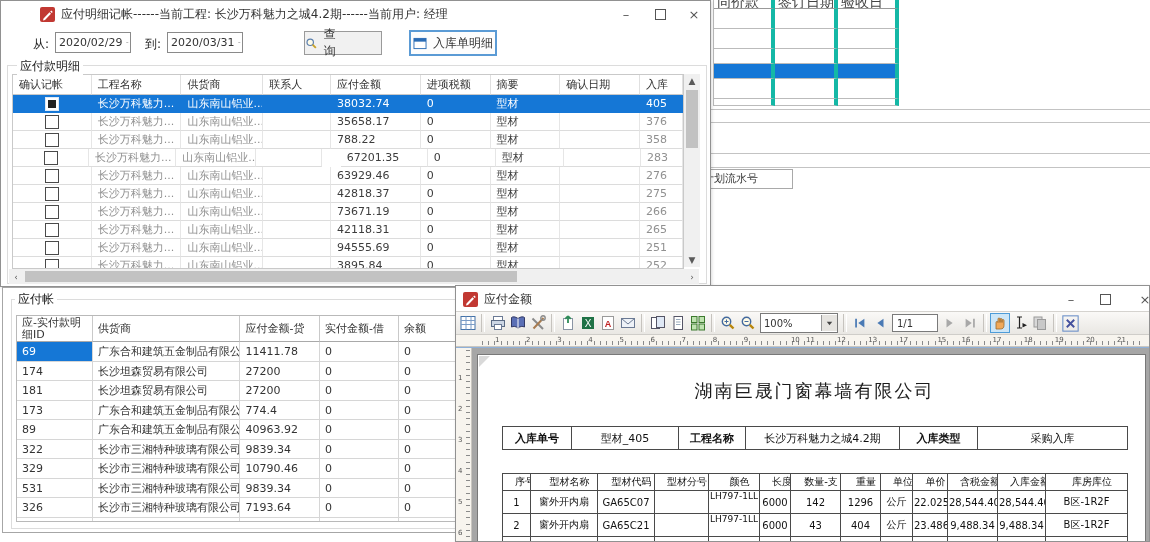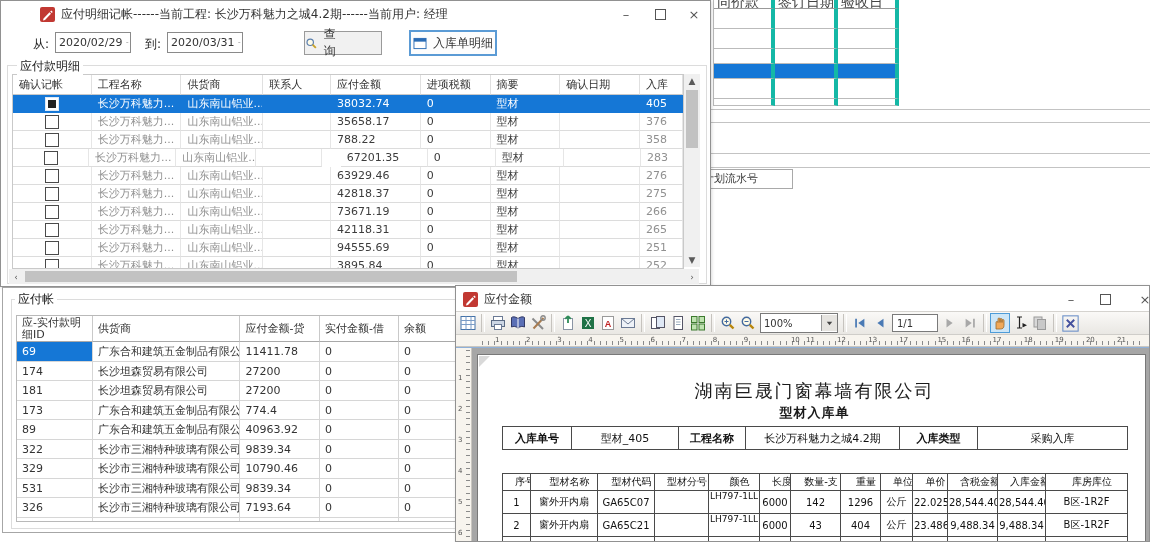--- a/index.html
+++ b/index.html
@@ -656,21 +656,20 @@
     <span class="vnum" style="top: 26px;">1</span>
         <span class="vnum" style="top: 57px;">2</span>
         <span class="vnum" style="top: 88px;">3</span>
         <span class="vnum" style="top: 119px;">4</span>
         <span class="vnum" style="top: 150px;">5</span>
         <span class="vnum" style="top: 181px;">6</span>
       </div>
     <div id="page" class="abs">
       <div id="fold" class="abs"></div>
       <div id="rpt-company" class="abs">湖南巨晟门窗幕墙有限公司</div>
-      <div id="rpt-doctitle" class="abs">型材入库单</div>
       <table id="rpt-info" class="rpt-table">
         <colgroup>
             <col style="width: 69px;">
             <col style="width: 107px;">
             <col style="width: 67px;">
             <col style="width: 154px;">
             <col style="width: 78px;">
             <col style="width: 150px;">
           </colgroup>
           <tbody>

